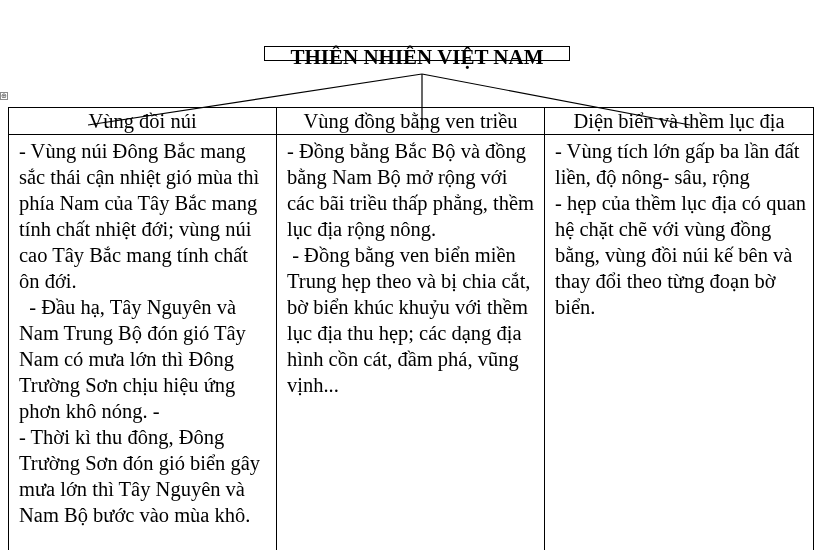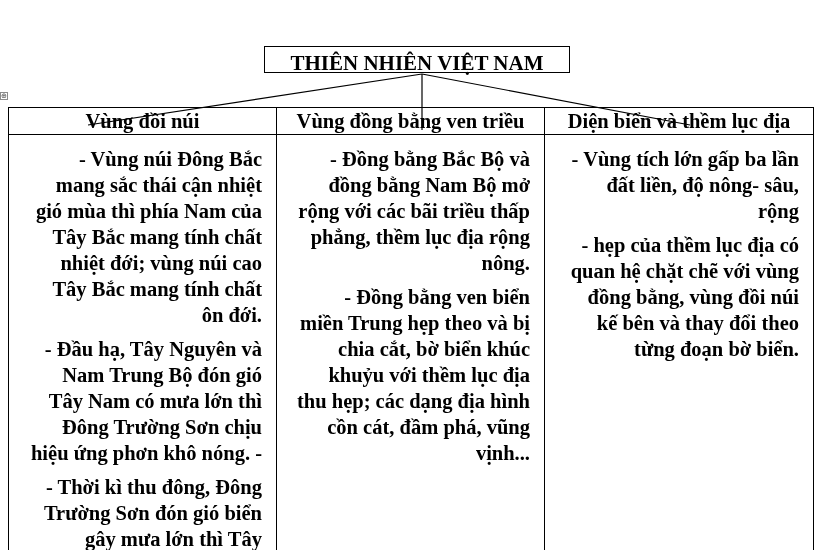--- a/index.html
+++ b/index.html
@@ -13,21 +13,21 @@
       position: relative;
       overflow: hidden;
       font-family: "Liberation Serif", "DejaVu Serif", serif;
       color: #000;
     }
     .title-box {
       position: absolute;
       left: 264px;
       top: 46px;
       width: 306px;
-      height: 27px;
+      height: 15px;
       border: 1px solid #000;
       box-sizing: border-box;
       display: flex;
       align-items: center;
       justify-content: center;
       font-weight: bold;
       font-size: 21px;
       letter-spacing: 0px;
       line-height: 1;
       padding-top: 7px;
@@ -61,41 +61,40 @@
       top: 107px;
       width: 805px;
       border-collapse: collapse;
       table-layout: fixed;
     }
     table.regions th, table.regions td {
       border: 1.5px solid #000;
       vertical-align: top;
       font-size: 20.5px;
       line-height: 26px;
-      font-weight: bold;
+      font-weight: normal;
     }
     table.regions th {
       height: 25px;
       padding: 0 4px;
       text-align: center;
       white-space: nowrap;
     }
     table.regions td {
       height: 414px;
       padding: 3px 6px 0 10px;
       text-align: left;
     }
     col.c1 { width: 268px; }
     col.c2 { width: 268px; }
     col.c3 { width: 269px; }
     .para {
       display: block;
       white-space: pre-wrap;
-      margin: 8px;
-      text-align: right;
+      margin: 0;
     }
   </style>
 </head>
 <body>
 
 <svg class="connectors" viewBox="0 0 816 550">
   <line x1="422" y1="74" x2="88" y2="125" stroke="#000" stroke-width="1.2"></line>
   <line x1="422" y1="74" x2="422" y2="130" stroke="#000" stroke-width="1.2"></line>
   <line x1="422" y1="74" x2="690" y2="125" stroke="#000" stroke-width="1.2"></line>
 </svg>

